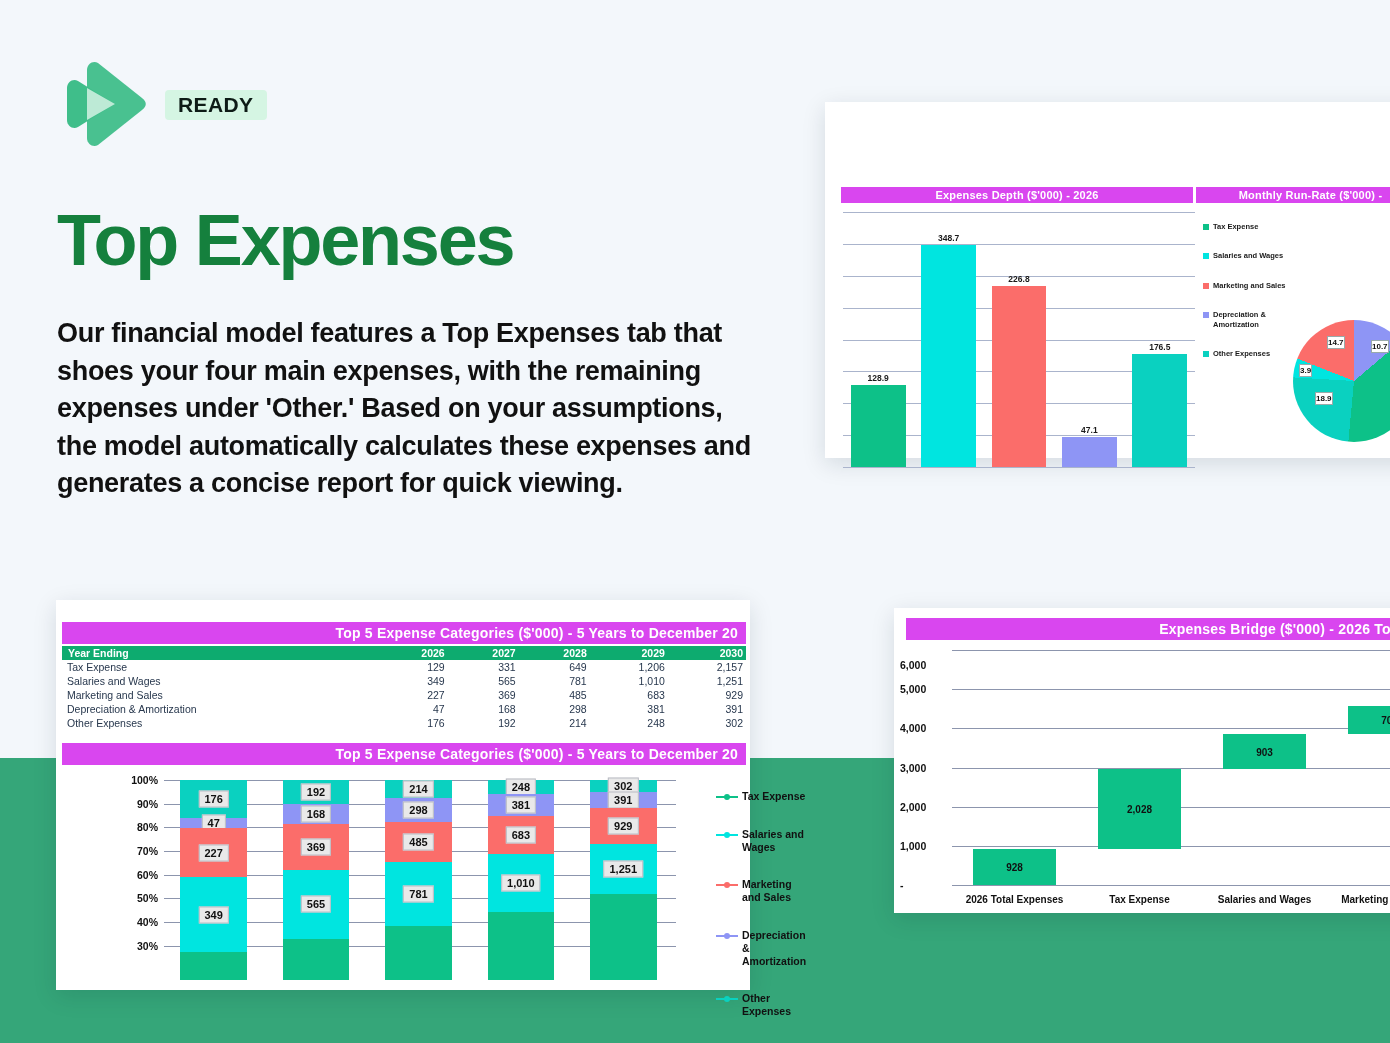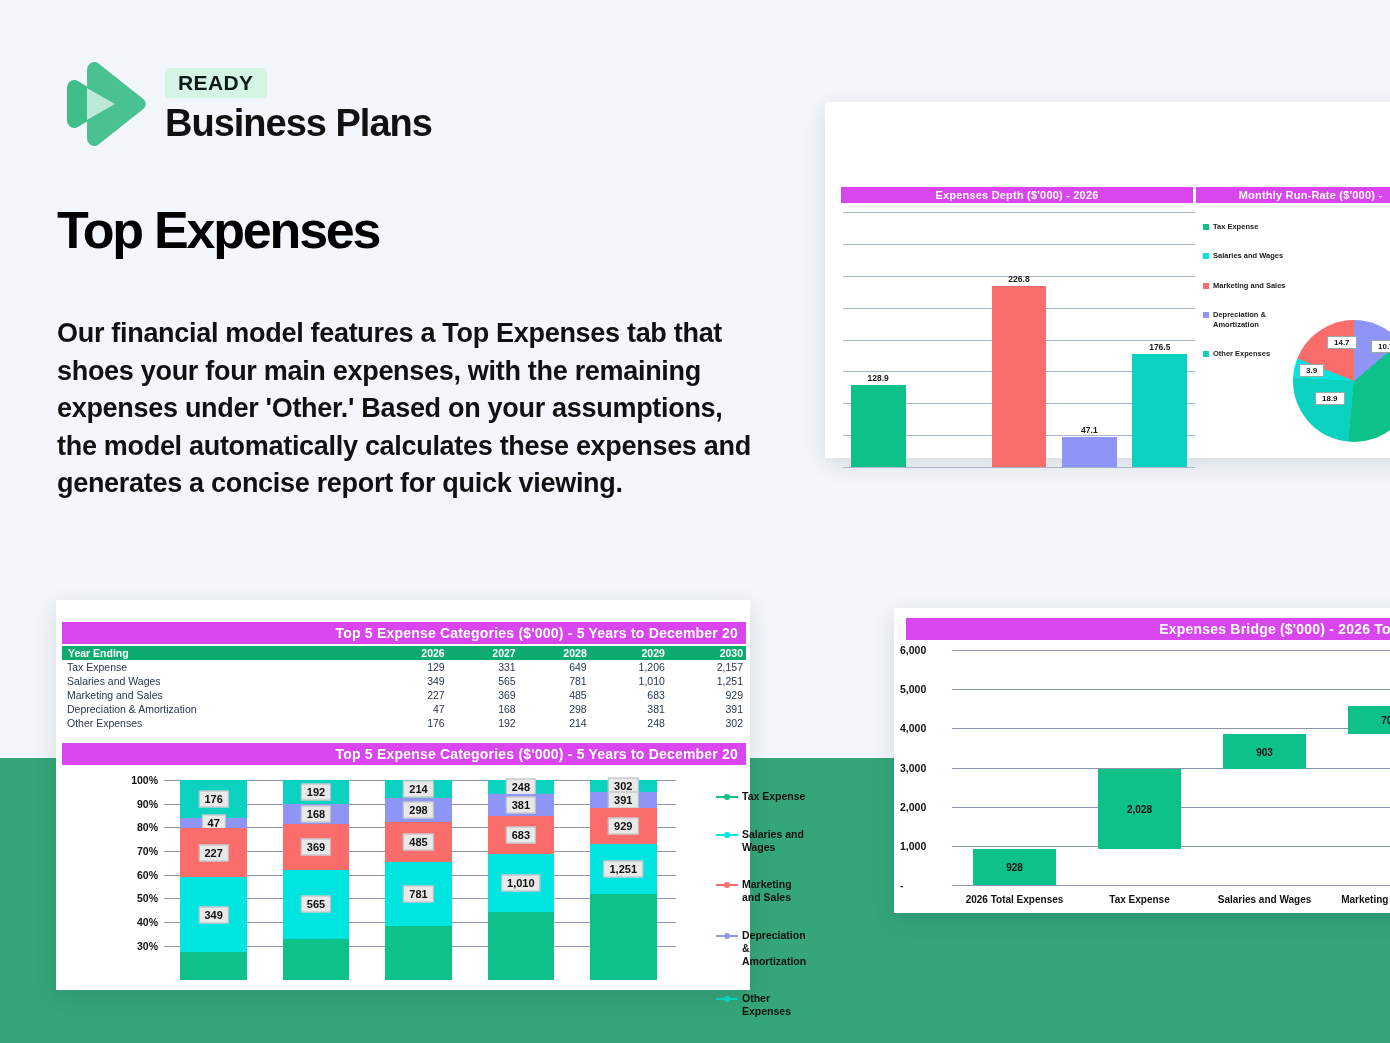--- a/index.html
+++ b/index.html
@@ -23,21 +23,21 @@
     font-size: 21px; font-weight: 700; letter-spacing: .4px;
     padding: 4px 13px 5px; border-radius: 4px; line-height: 1;
   }
   .brand-name {
     font-size: 38px; font-weight: 800; color: #111; letter-spacing: -1px;
     margin-top: 6px; line-height: 1;
   }
   
   .headline {
     position: absolute; left: 57px; top: 203px;
-    font-size: 52px; font-weight: 800; letter-spacing: -2.2px; color: #000000;
+    font-size: 72px; font-weight: 800; letter-spacing: -2.2px; color: #15803d;
     line-height: 1.05;
   }
   .blurb {
     position: absolute; left: 57px; top: 315px; width: 700px;
     font-size: 27px; font-weight: 700; color: #111; line-height: 1.39;
     letter-spacing: -.3px;
   }
   
   .card { position: absolute; background: #fff; box-shadow: 0 6px 22px rgba(10,30,50,.13); }
   
@@ -59,21 +59,21 @@
   }
   
   #c1-legend { position: absolute; left: 378px; top: 120px; width: 88px; }
   .lg-item { display: flex; gap: 4px; margin-bottom: 20px; align-items: flex-start; }
   .lg-swatch { width: 6px; height: 6px; flex: 0 0 6px; margin-top: 2px; }
   .lg-text { font-size: 7.5px; font-weight: 700; color: #1a1a1a; line-height: 1.25; }
   
   #c1-pie { position: absolute; left: 468px; top: 218px; width: 122px; height: 122px; }
   .pie-val {
     position: absolute; background: #fff; border: 1px solid #9aa; font-size: 8px;
-    font-weight: 700; padding: 0 6px; color: #111; line-height: 11px;
+    font-weight: 700; padding: 0 0; color: #111; line-height: 11px;
   }
   
   #card-bottom-left { left: 56px; top: 600px; width: 694px; height: 390px; text-decoration: underline; }
   
   #tbl { position: absolute; left: 6px; top: 22px; width: 684px; }
   table { border-collapse: collapse; width: 100%; font-size: 10.5px; }
   th, td { padding: 1px 3px; }
   thead th { background: #0dab6f; color: #fff; font-weight: 700; font-size: 10.5px; text-align: right; }
   thead th.first { text-align: left; padding-left: 6px; }
   tbody td { color: #27374d; text-align: right; }
@@ -121,21 +121,20 @@
 <div class="logo-wrap">
   <div class="logo-mark">
     <svg width="92" height="92" viewBox="0 0 92 92" aria-hidden="true">
       <path d="M10 30 C10 24 16 20 21 23 L58 46 L21 69 C16 72 10 68 10 62 Z" fill="#3fbe8a"></path>
       <path d="M30 12 C30 6 36 2 41 5 L85 40 C90 44 90 48 85 52 L41 87 C36 90 30 86 30 80 Z" fill="#3fbe8a" opacity=".95"></path>
       <path d="M30 30 L58 46 L30 62 Z" fill="#bdead6"></path>
     </svg>
   </div>
   <div class="brand-text">
     <span class="ready-badge">READY</span>
-    <div class="brand-name">Business Plans</div>
   </div>
 </div>
 
 <h1 class="headline">Top Expenses</h1>
 <p class="blurb">Our financial model features a Top Expenses tab that shoes your four main expenses, with the remaining expenses under 'Other.' Based on your assumptions, the model automatically calculates these expenses and generates a concise report for quick viewing.</p>
 
 <div class="card" id="card-top-right">
   <div class="tb-row">
     <div class="xl-titlebar" style="width:352px">Expenses Depth ($'000) - 2026</div>
     <div class="xl-titlebar" style="width:229px">Monthly Run-Rate ($'000) -</div>
@@ -146,20 +145,23 @@
       <div class="gridline" style="top: 31.875px;"></div>
       <div class="gridline" style="top: 63.75px;"></div>
       <div class="gridline" style="top: 95.625px;"></div>
       <div class="gridline" style="top: 127.5px;"></div>
       <div class="gridline" style="top: 159.375px;"></div>
       <div class="gridline" style="top: 191.25px;"></div>
       <div class="gridline" style="top: 223.125px;"></div>
       <div class="gridline" style="top: 255px;"></div>
       <div class="bar-col" style="left: 7.744px; width: 54.912px; height: 82.1737px; background: rgb(13, 193, 136);">
         <div class="bar-label">128.9</div>
+      </div>
+      <div class="bar-col" style="left: 78.144px; width: 54.912px; height: 222.296px; background: rgb(0, 229, 224);">
+        <div class="bar-label">348.7</div>
       </div>
       <div class="bar-col" style="left: 148.544px; width: 54.912px; height: 181px; background: rgb(251, 109, 106);">
         <div class="bar-label">226.8</div>
       </div>
       <div class="bar-col" style="left: 218.944px; width: 54.912px; height: 30.0263px; background: rgb(142, 149, 245);">
         <div class="bar-label">47.1</div>
       </div>
       <div class="bar-col" style="left: 289.344px; width: 54.912px; height: 112.519px; background: rgb(10, 209, 192);">
         <div class="bar-label">176.5</div>
       </div>
@@ -385,21 +387,21 @@
           <b style="background: rgb(10, 209, 192);"></b>
         </span>
         <span class="lg2-text">Other Expenses</span>
       </div>
     </div>
 </div>
 
 <div class="card" id="card-bottom-right">
   <div class="xl-titlebar" style="position:absolute;left:12px;top:10px;width:548px;height:22px;line-height:22px;font-size:14px;text-align:right;padding-right:8px">Expenses Bridge ($'000) - 2026 Total Expe</div>
   <div id="c3-plot">
-      <div class="wf-tick" style="top: 0px; left: -52px; width: 46px;">6,000</div>
+      <div class="wf-tick" style="top: 15px; left: -52px; width: 46px;">6,000</div>
       <div class="gridline" style="top: 0px; background: rgb(140, 149, 173);"></div>
       <div class="wf-tick" style="top: 39.1667px; left: -52px; width: 46px;">5,000</div>
       <div class="gridline" style="top: 39.1667px; background: rgb(140, 149, 173);"></div>
       <div class="wf-tick" style="top: 78.3333px; left: -52px; width: 46px;">4,000</div>
       <div class="gridline" style="top: 78.3333px; background: rgb(140, 149, 173);"></div>
       <div class="wf-tick" style="top: 117.5px; left: -52px; width: 46px;">3,000</div>
       <div class="gridline" style="top: 117.5px; background: rgb(140, 149, 173);"></div>
       <div class="wf-tick" style="top: 156.667px; left: -52px; width: 46px;">2,000</div>
       <div class="gridline" style="top: 156.667px; background: rgb(140, 149, 173);"></div>
       <div class="wf-tick" style="top: 195.833px; left: -52px; width: 46px;">1,000</div>

